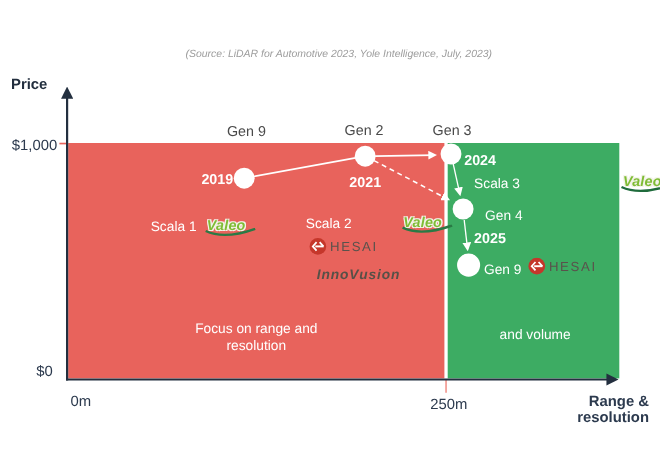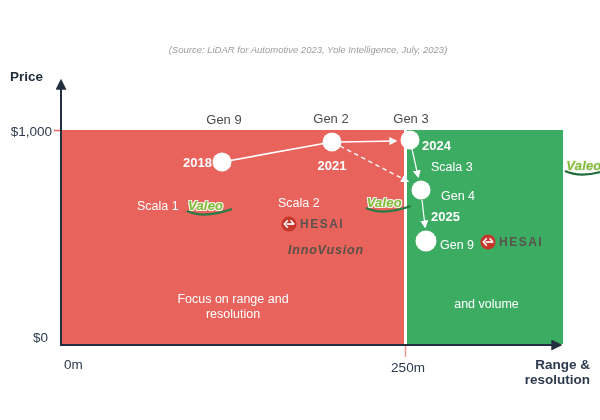--- a/index.html
+++ b/index.html
@@ -14,21 +14,21 @@
   .gen-top{font-size:13px;color:#4a4a4a;text-align:center;width:44px;}
   .year{color:#fff;font-weight:bold;font-size:13px;}
   .white-reg{color:#fff;font-size:12.5px;}
   .caption{color:#fff;font-weight:normal;font-size:12.5px;line-height:14.5px;text-align:center;}
   .x-label{font-weight:bold;color:#2c3a4e;font-size:13.5px;line-height:15px;text-align:right;}
   .valeo{display:inline-block;position:relative;font-style:italic;font-weight:bold;font-size:13px;
          color:#7fbc35;letter-spacing:.2px;
          text-shadow:-1px -1px 0 #f3f3e9,1px -1px 0 #f3f3e9,-1px 1px 0 #f3f3e9,1px 1px 0 #f3f3e9;}
   .valeo svg{position:absolute;left:-2px;bottom:-5px;}
   .hesai{display:inline-flex;align-items:center;gap:3px;}
-  .hesai-text{font-weight:bold;font-size:12px;color:#5a524c;letter-spacing:1.5px;}
+  .hesai-text{font-weight:normal;font-size:12px;color:#5a524c;letter-spacing:1.5px;}
   .innov{font-style:italic;font-weight:bold;font-size:12.5px;color:#575047;letter-spacing:.8px;}
 </style>
 </head>
 <body>
 
 <div class="canvas">
 
   <div class="abs subtitle">(Source: LiDAR for Automotive 2023, Yole Intelligence, July, 2023)</div>
 
   
@@ -74,21 +74,21 @@
     <div>Range &amp;</div>
     <div>resolution</div>
   </div>
 
   
   <div class="abs gen-top" style="left:202px;top:112px;">Gen 9</div>
   <div class="abs gen-top" style="left:309px;top:111px;">Gen 2</div>
   <div class="abs gen-top" style="left:389px;top:111px;">Gen 3</div>
 
   
-  <div class="abs year" style="left:174px;top:155px;width:38px;text-align:right;">2018</div>
+  <div class="abs year" style="left:174px;top:155px;width:38px;text-align:right;">2019</div>
   <div class="abs year" style="left:311px;top:158px;width:42px;text-align:center;">2021</div>
   <div class="abs year" style="left:422px;top:138px;">2024</div>
   <div class="abs year" style="left:431px;top:209px;">2025</div>
   <div class="abs white-reg" style="left:441px;top:189px;">Gen 4</div>
   <div class="abs white-reg" style="left:440px;top:238px;">Gen 9</div>
 
   
   <div class="abs white-reg" style="left:137px;top:199px;">Scala 1</div>
   <span class="abs valeo" style="left:188px;top:196px;">
     <span>Valeo</span>

